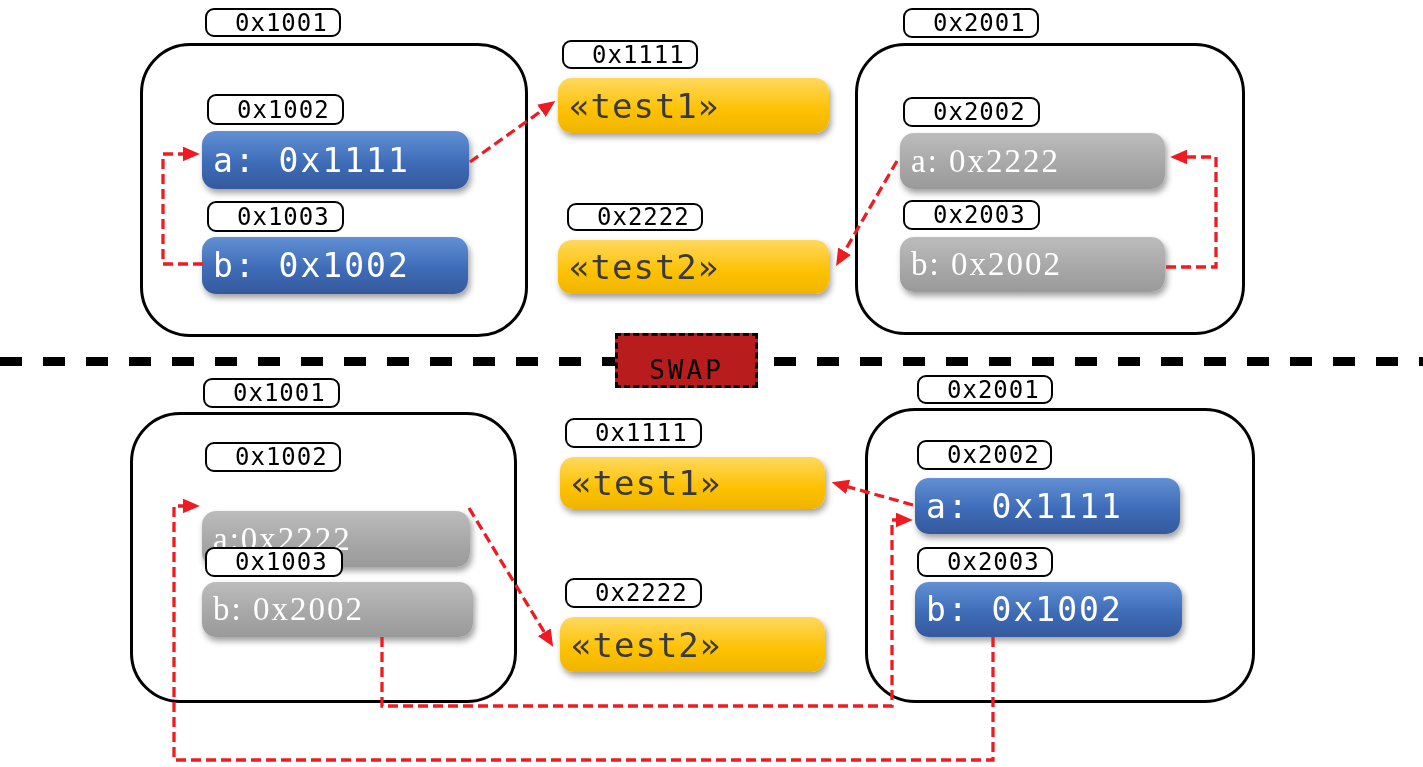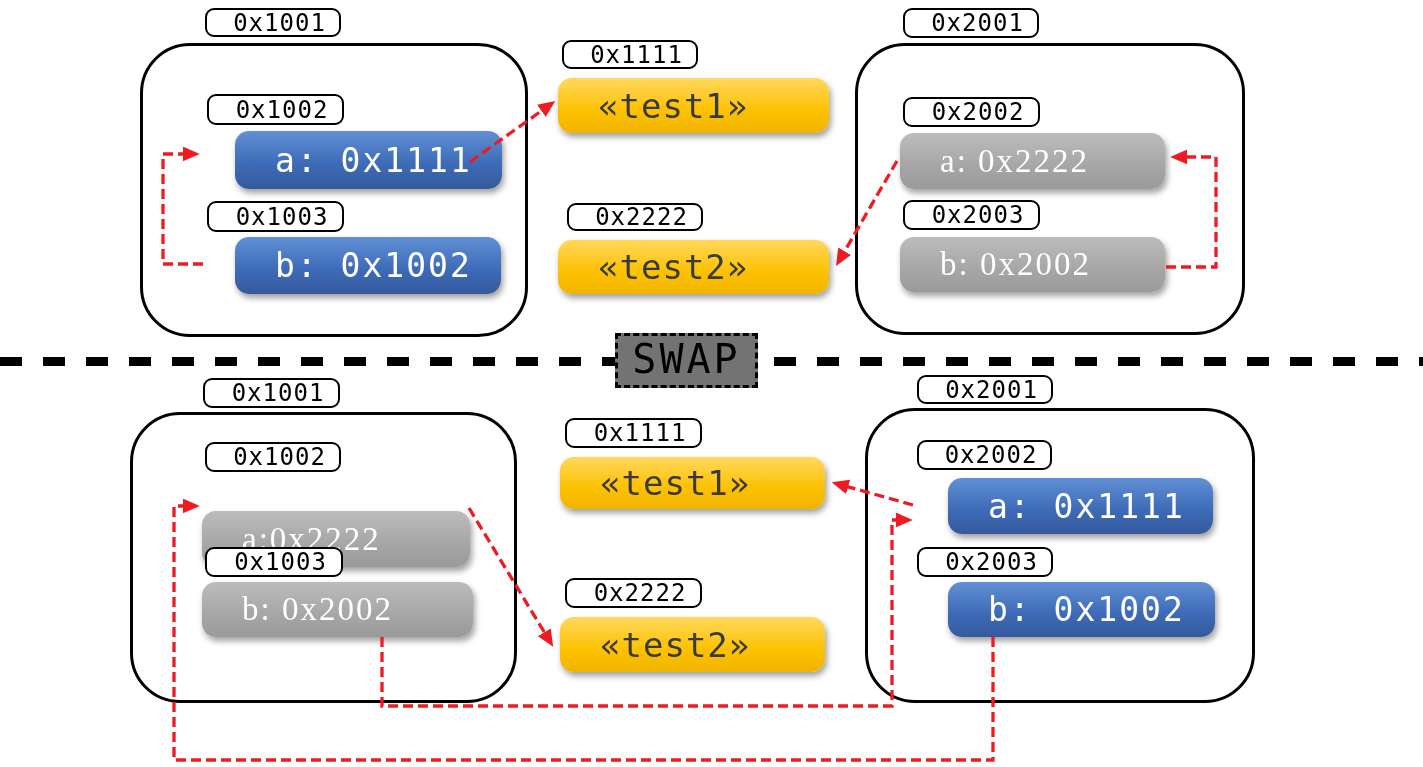--- a/index.html
+++ b/index.html
@@ -9,35 +9,35 @@
     --red:#ee1b23; --ink:#000000; --text-dark:#3a3a3a;
   }
   html,body{margin:0;padding:0;background:#fff;}
   #canvas{position:relative;width:1423px;height:767px;background:#fff;overflow:hidden;
           font-family:"DejaVu Sans Mono","Liberation Mono",monospace;}
   .abs{position:absolute;box-sizing:border-box;}
   
   .obj{border:3px solid var(--ink);border-radius:50px;background:#fff;}
   
   .tab{border:2.5px solid var(--ink);border-radius:9px;background:#fff;
-       display:flex;align-items:center;padding-left:13px;
-       font-size:24px;letter-spacing:1px;color:#000;z-index:3;justify-content:center;}
+       display:flex;align-items:center;padding-left:28px;
+       font-size:24px;letter-spacing:1px;color:#000;z-index:3;}
   
-  .cell{border-radius:14px;display:flex;align-items:center;padding-left:40px;
+  .cell{border-radius:14px;display:flex;align-items:center;padding-left:11px;
         font-size:33px;letter-spacing:2px;color:#fff;z-index:2;
         box-shadow:2px 4px 6px rgba(0,0,0,.38);}
-  .cell.blue{background:linear-gradient(180deg,var(--blue-lt) 0%,var(--blue) 55%,var(--blue-dk) 100%);margin-left:33px;}
+  .cell.blue{background:linear-gradient(180deg,var(--blue-lt) 0%,var(--blue) 55%,var(--blue-dk) 100%);}
   .cell.gray{background:linear-gradient(180deg,var(--gray-lt) 0%,var(--gray) 60%,var(--gray-dk) 100%);font-family:Liberation Serif, serif;}
   .cell.yellow{background:linear-gradient(180deg,var(--yellow-lt) 0%,var(--yellow) 60%,var(--yellow-dk) 100%);
         color:var(--text-dark);font-size:34px;letter-spacing:1px;}
   
   .divider{height:9px;background:repeating-linear-gradient(90deg,var(--ink) 0 22px,transparent 22px 43px);z-index:1;}
-  .swapbox{border:3.5px dashed var(--ink);background:#737373;z-index:4;
-        display:flex;align-items:flex-start;justify-content:center;
-        font-size:40px;letter-spacing:3px;color:#000;}
+  .swapbox{border:3.5px dashed var(--ink);background:#b91c1c;z-index:4;
+        display:flex;align-items:flex-end;justify-content:center;
+        font-size:26px;letter-spacing:3px;color:#000;}
   
   #arrows{position:absolute;left:0;top:0;z-index:5;pointer-events:none;}
   .arrow{fill:none;stroke:var(--red);stroke-width:3.3;stroke-dasharray:10 5;}
   .arrowhead{fill:var(--red);}
 </style>
 </head>
 <body>
 
 <div id="canvas">
 

